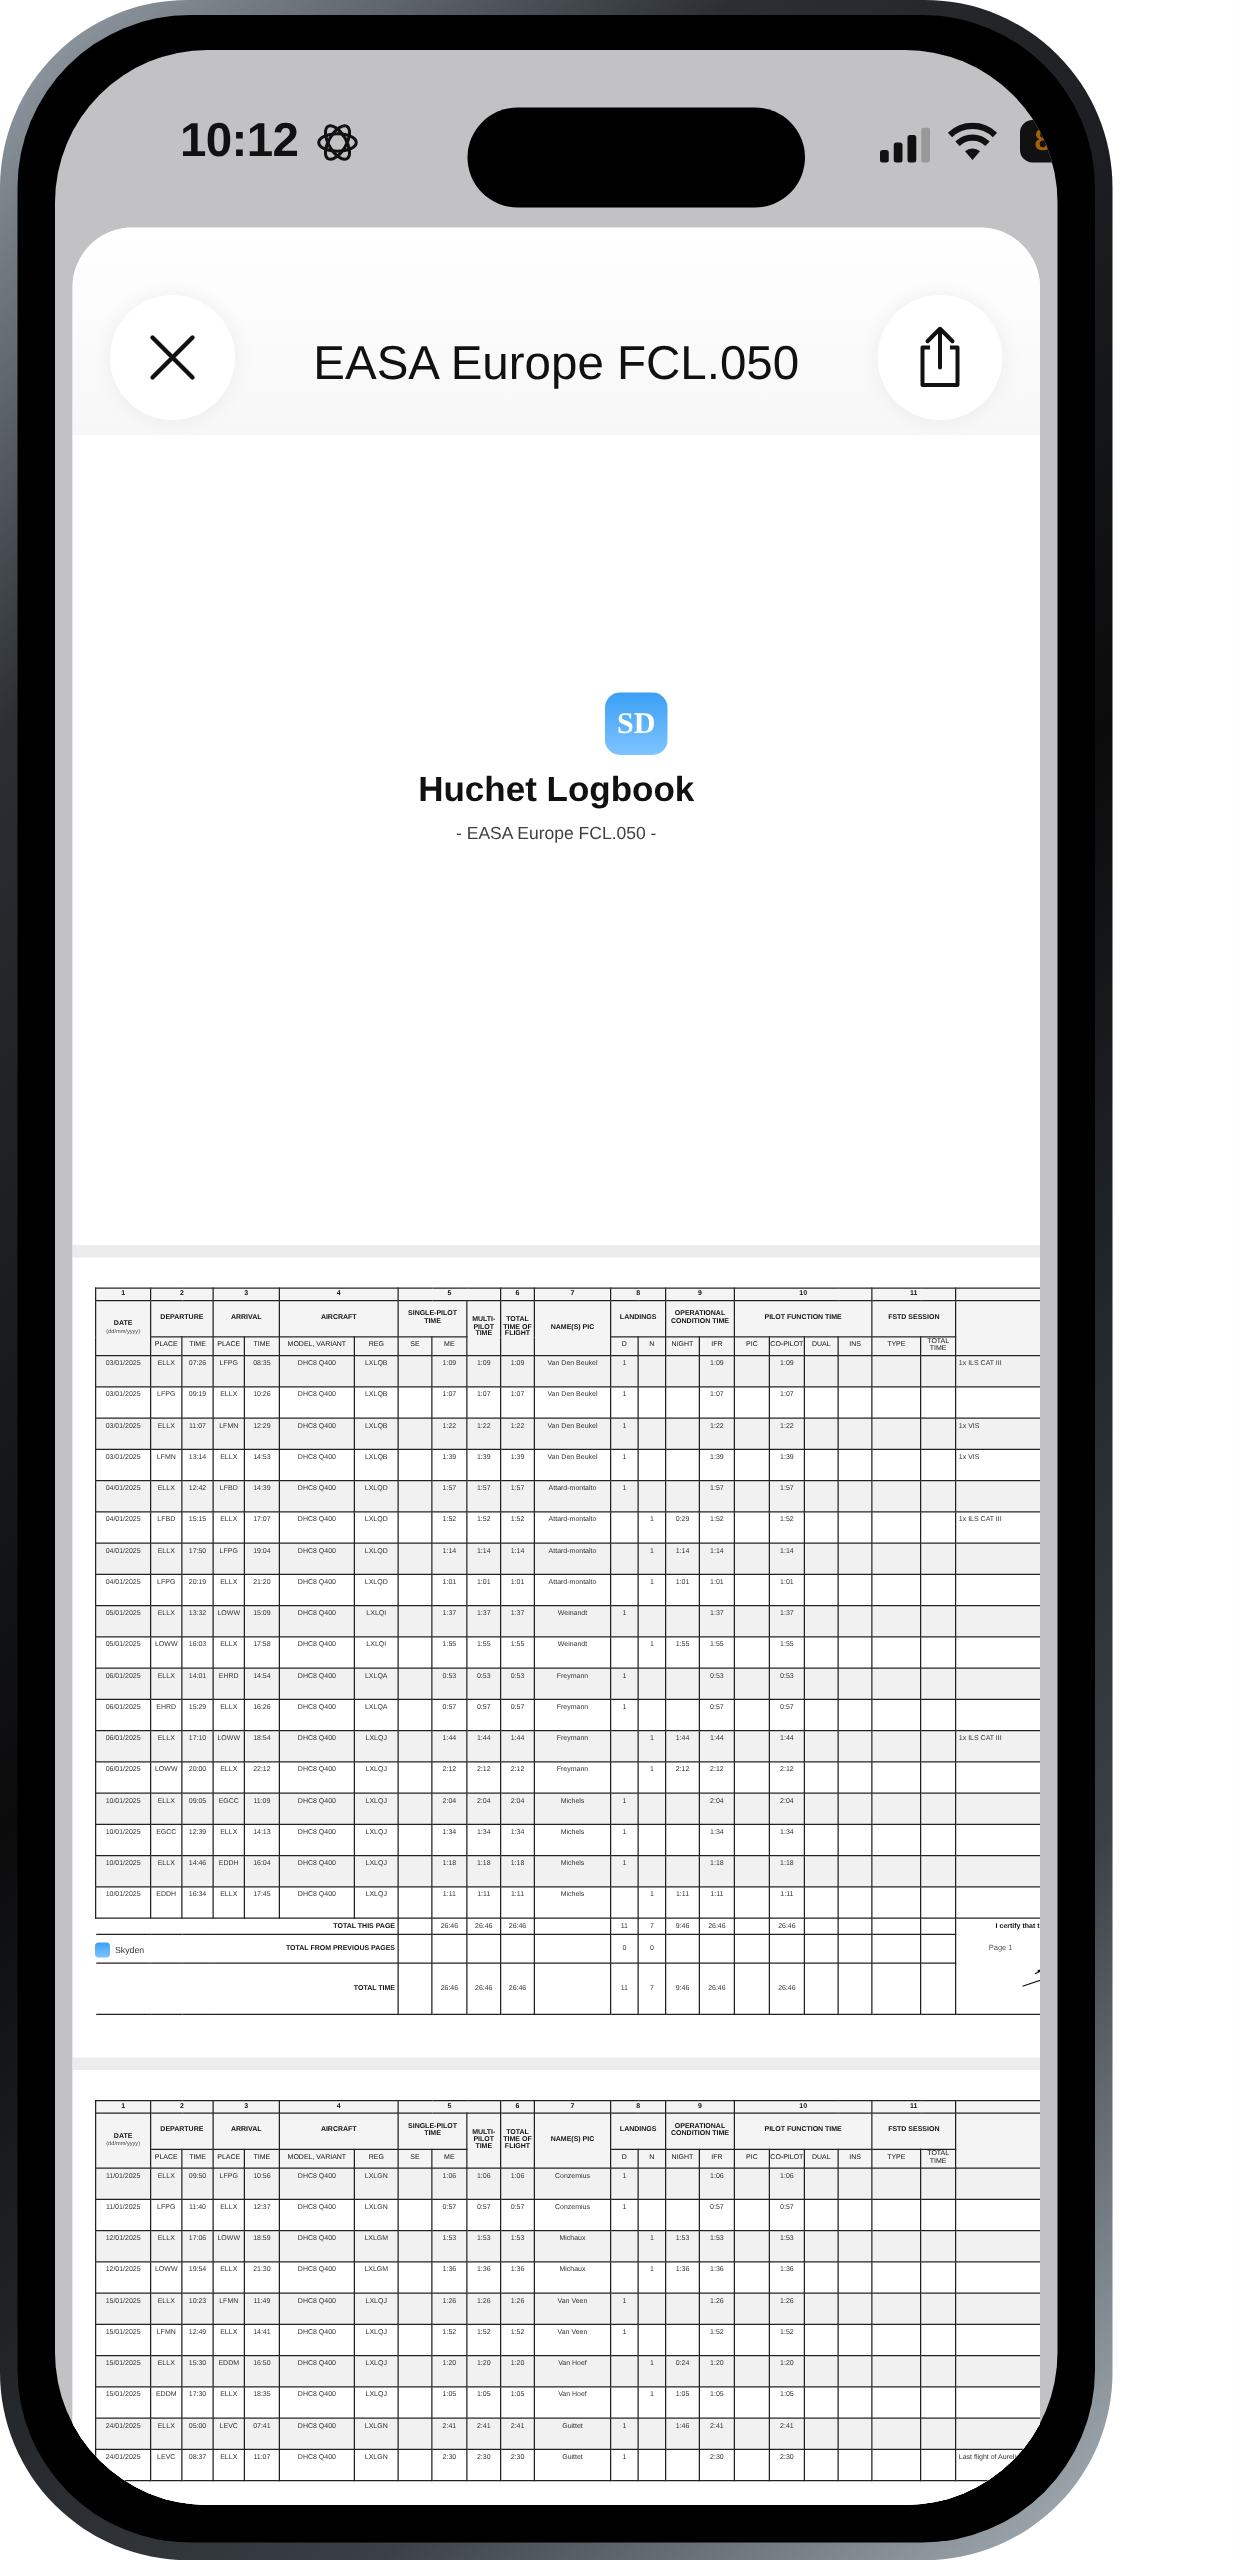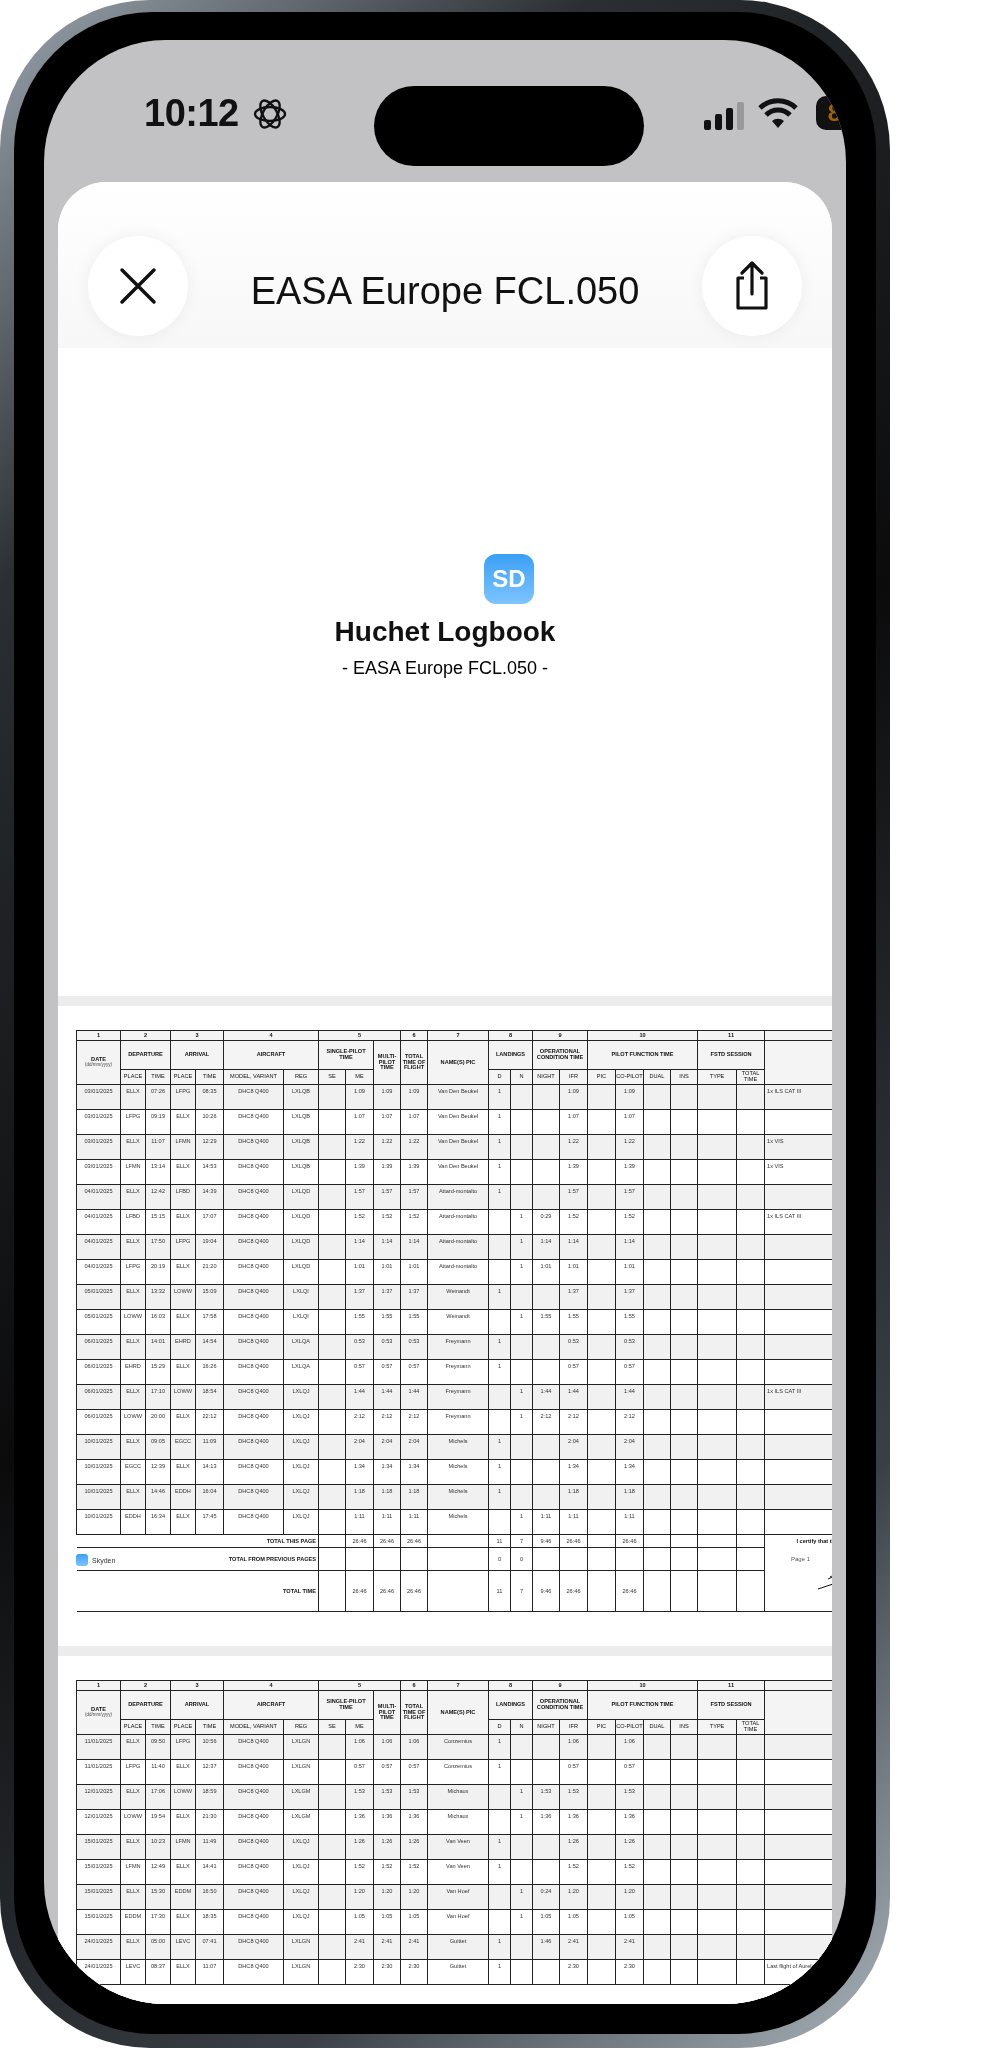--- a/index.html
+++ b/index.html
@@ -19,23 +19,23 @@
 
   .sheet{position:absolute;left:14px;top:142px;right:14px;bottom:0;background:#fff;border-radius:48px 48px 0 0;overflow:hidden;}
   .nav-bar{position:absolute;left:0;right:0;top:0;height:166px;background:linear-gradient(#fff,#f7f7f7);}
   .nav-btn{position:absolute;top:54px;width:100px;height:100px;border-radius:50%;background:#fff;box-shadow:0 0 18px rgba(0,0,0,0.06);display:flex;align-items:center;justify-content:center;cursor:pointer;}
   .nav-btn.close{left:30px;}
   .nav-btn.share{right:30px;}
   .nav-title{position:absolute;left:0;right:0;top:88px;text-align:center;font-size:38px;font-weight:500;color:#111;}
   .viewer{position:absolute;left:0;right:0;top:166px;bottom:0;background:#ececec;}
   .page{position:absolute;left:0;right:0;background:#fff;}
   .cover-page{top:0;height:648px;}
-  .cover-logo{position:absolute;left:426px;top:206px;width:50px;height:50px;border-radius:12px;background:linear-gradient(#3aa0f5,#7ec4ff);color:#fff;font-weight:700;font-size:24px;display:flex;align-items:center;justify-content:center;}
+  .cover-logo{position:absolute;left:426px;top:206px;width:50px;height:50px;border-radius:12px;background:linear-gradient(#3aa0f5,#7ec4ff);color:#fff;font-weight:700;font-size:24px;display:flex;align-items:center;justify-content:center;font-family:Liberation Serif, serif;}
   .cover-title{position:absolute;left:0;right:0;top:268px;text-align:center;font-size:28px;font-weight:700;color:#111;}
-  .cover-sub{position:absolute;left:0;right:0;top:310px;text-align:center;font-size:18px;color:#000000;}
+  .cover-sub{position:absolute;left:0;right:0;top:310px;text-align:center;font-size:14px;color:#404040;}
   .cover-name{position:absolute;left:0;right:0;top:346px;text-align:center;font-size:16px;font-weight:700;color:#111;}
   .cover-range{position:absolute;left:0;right:0;top:394px;text-align:center;font-size:11px;color:#333;}
 
   .log-page{top:658px;height:640px;}
   .log-page2{top:1308px;height:600px;}
   table.log{position:absolute;left:18px;top:24px;width:866px;border-collapse:collapse;table-layout:fixed;font-size:5.6px;color:#333;}
   table.log td, table.log th{border:1.3px solid #222;text-align:center;padding:0;overflow:hidden;white-space:nowrap;}
   table.log th{font-weight:700;color:#111;background:#f4f4f4;line-height:1.05;white-space:normal;}
   table.log tr.num th{height:9px;background:#f4f4f4;}
   table.log tr.h1 th{height:28px;}

